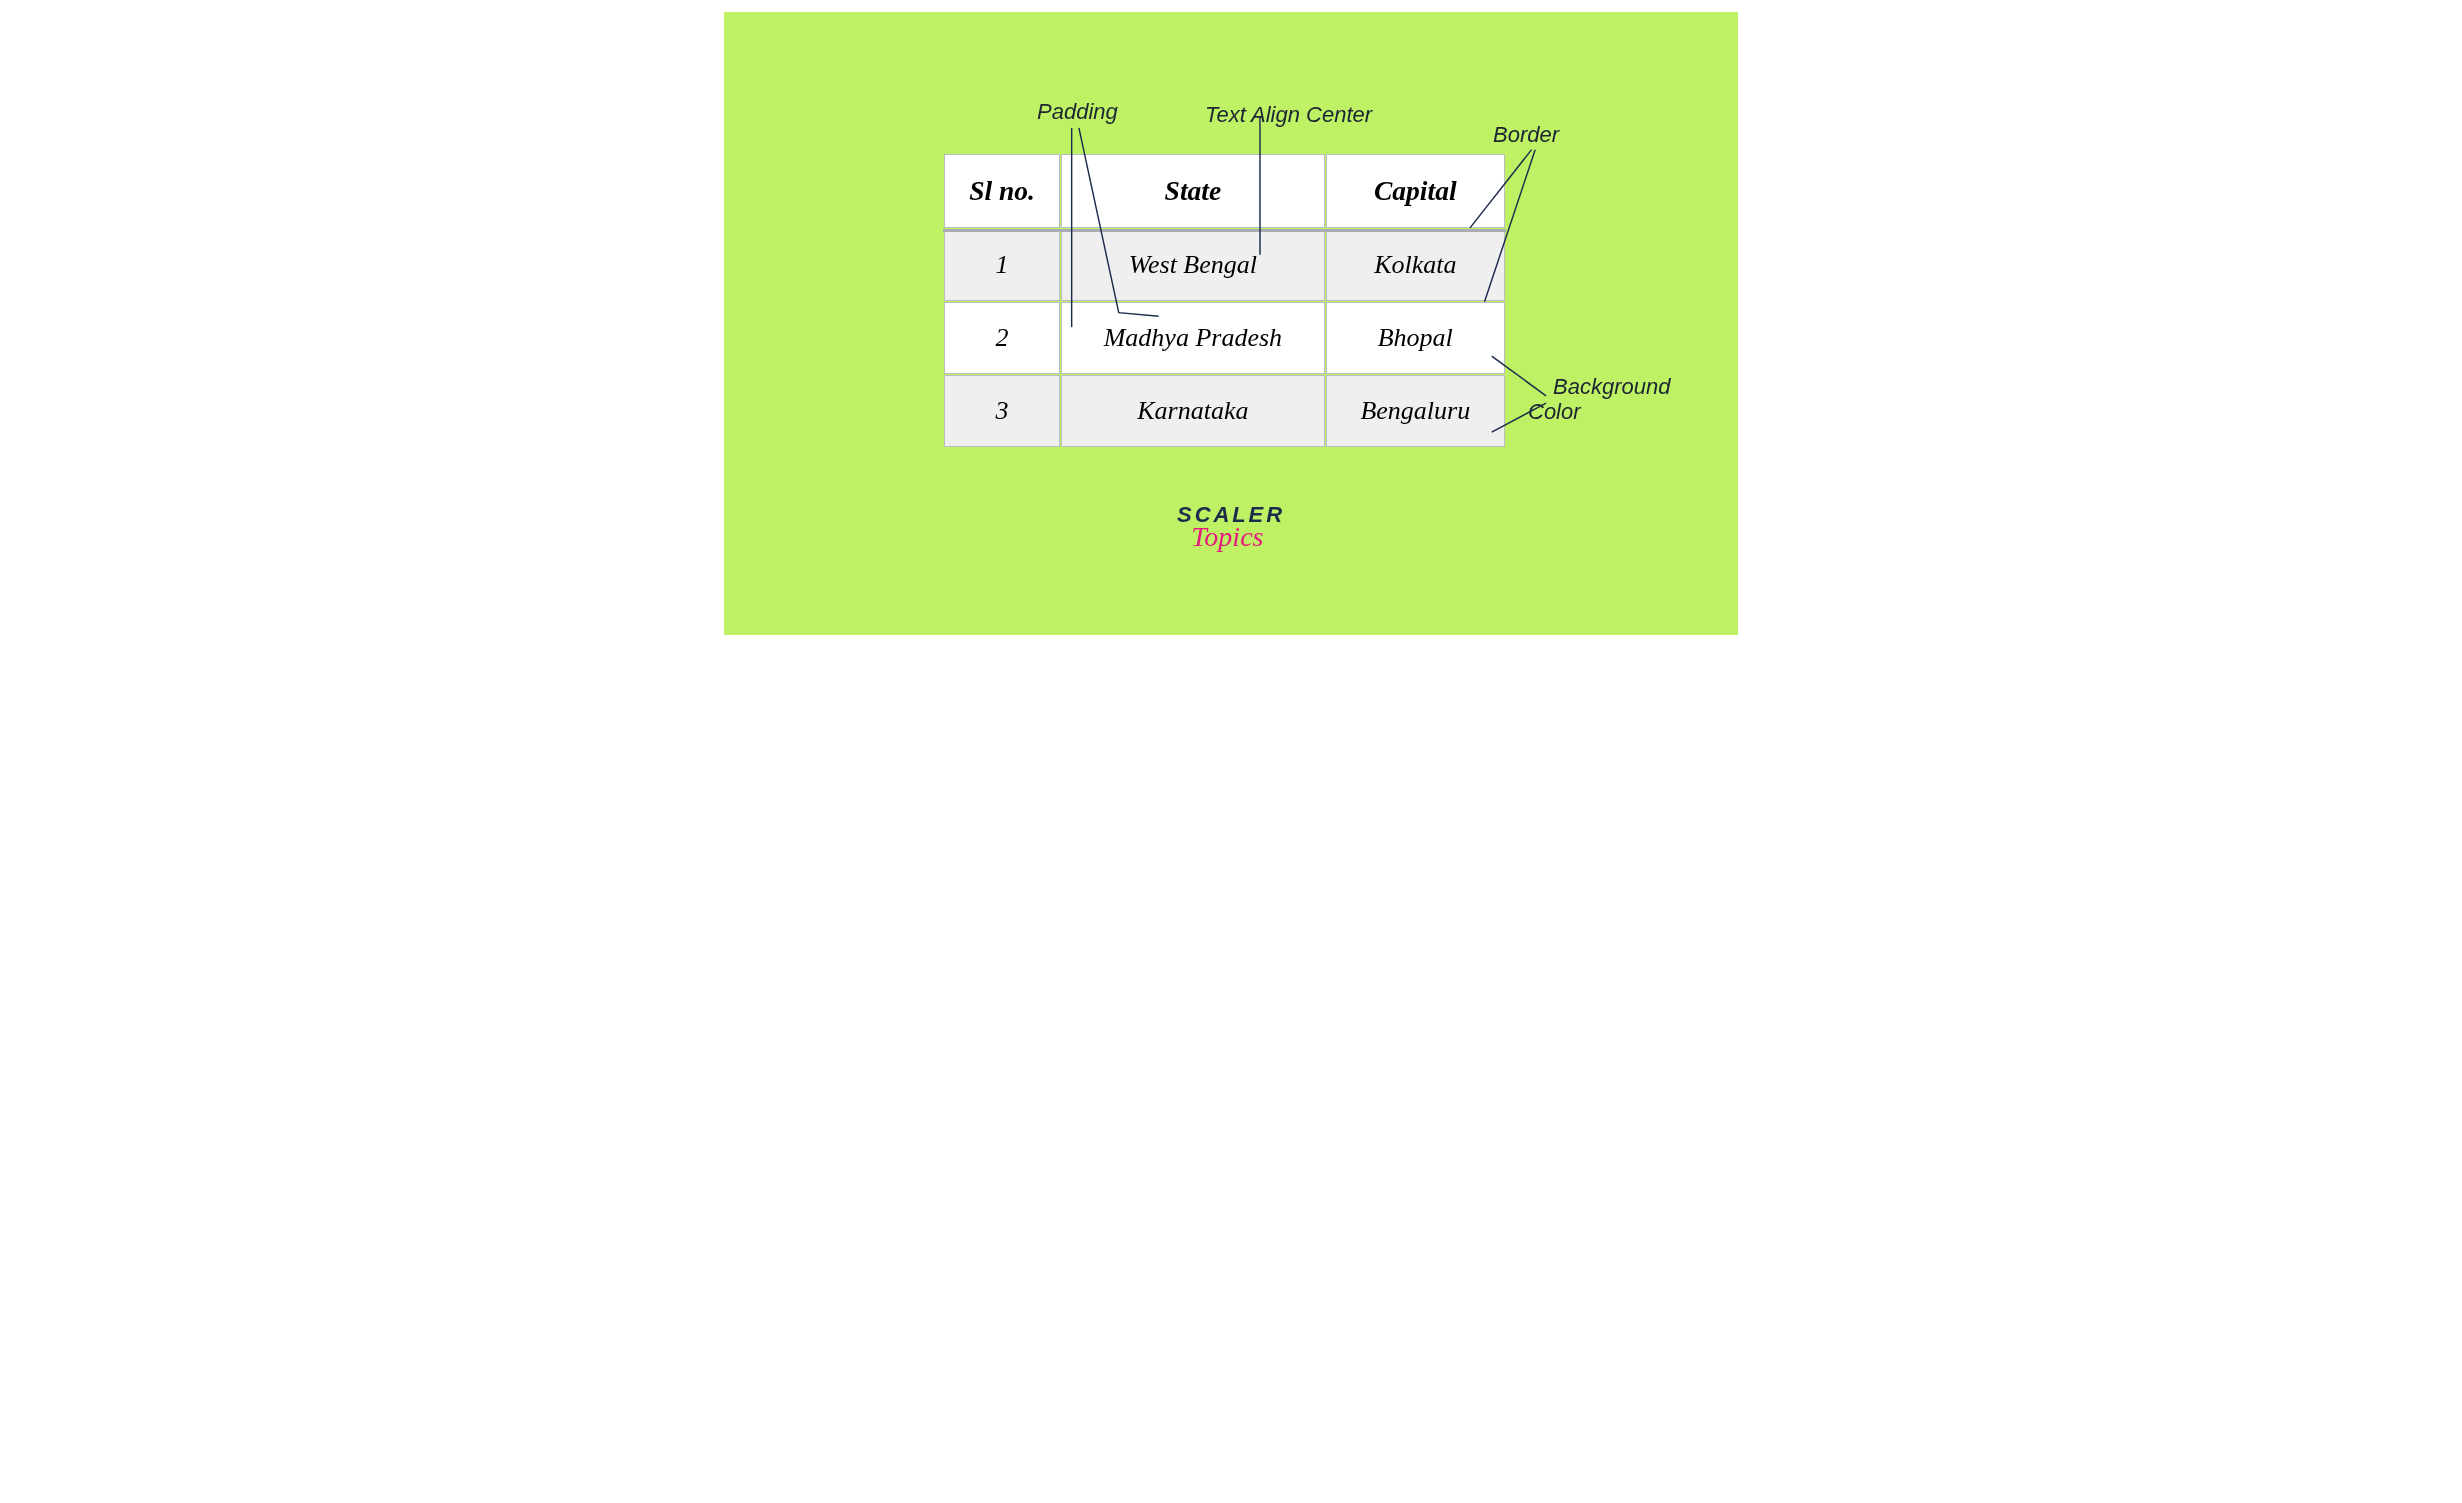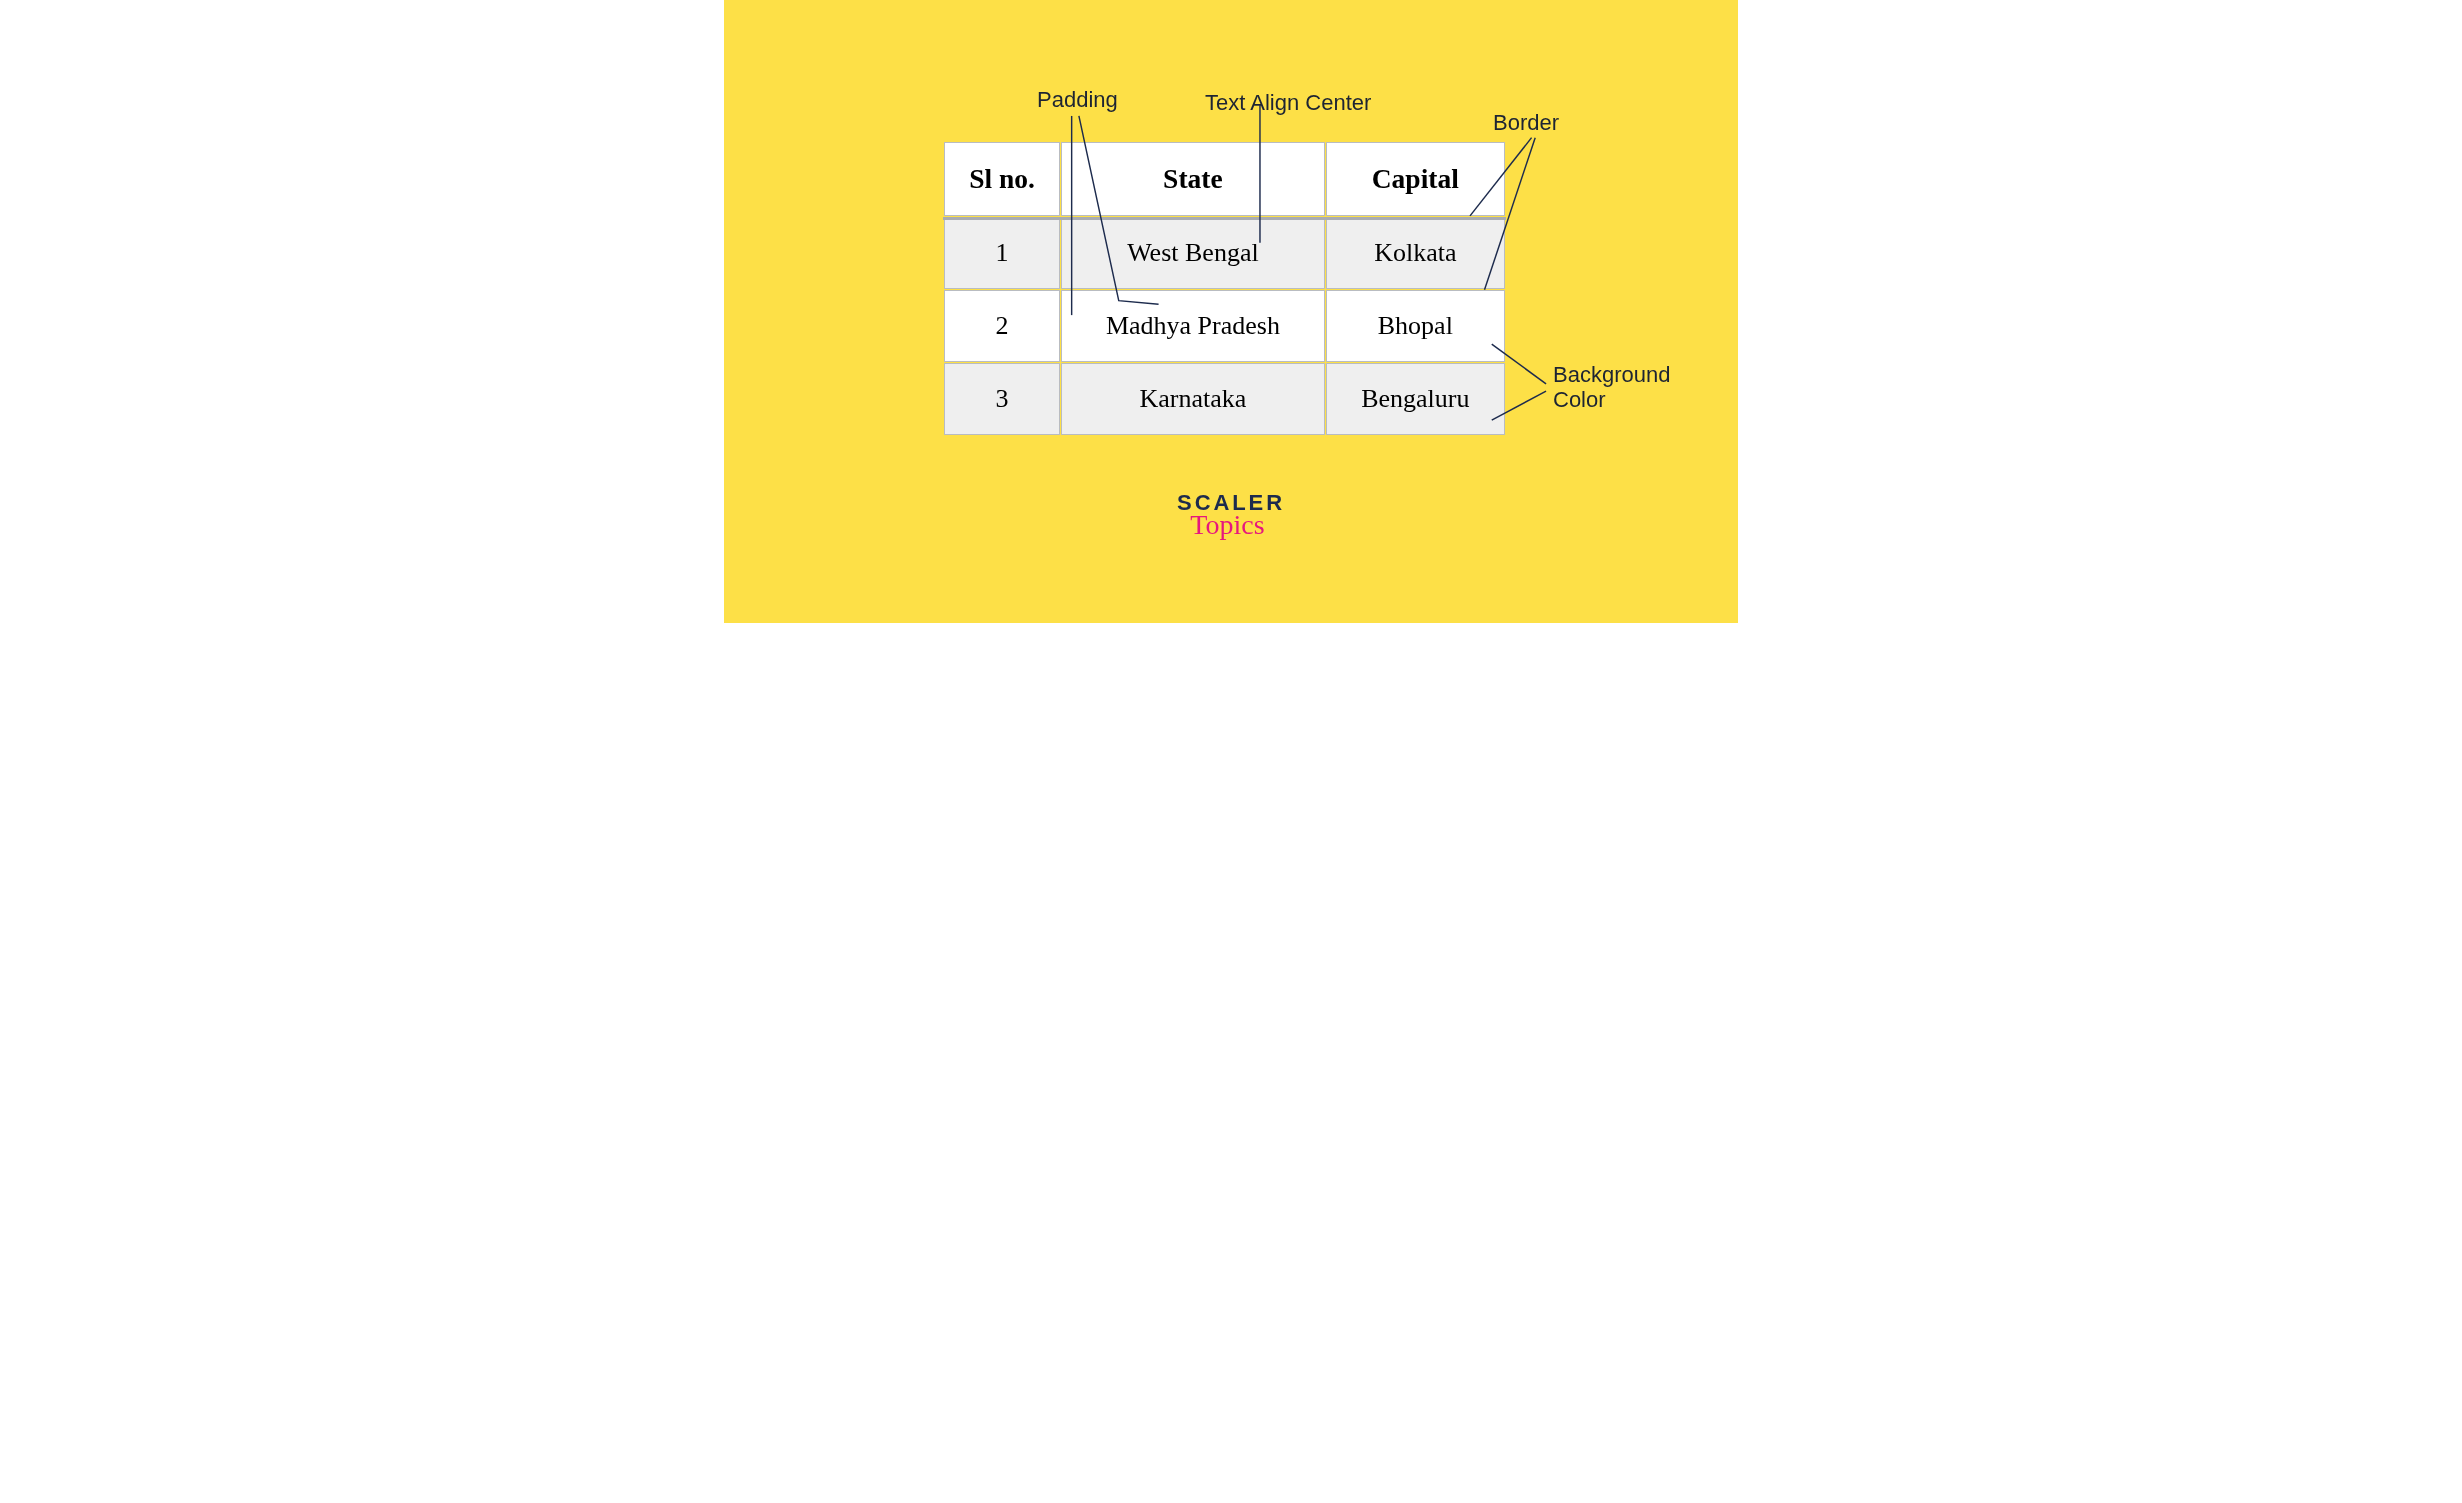--- a/index.html
+++ b/index.html
@@ -5,22 +5,23 @@
   html, body {
     margin: 0;
     padding: 0;
     background: #ffffff;
     font-family: "Segoe UI", "Helvetica Neue", Arial, sans-serif;
   }
   .stage {
     position: relative;
     width: 1014px;
     height: 623px;
-    margin: 0 auto;
-    background: #fde047;
+    margin: 12px auto;
+    background: #bef264;
+    font-style: italic;
   }
 
   
   .table-wrap {
     position: absolute;
     left: 219px;
     top: 141px;
     width: 563px;
   }
   table.demo {
@@ -118,21 +119,21 @@
 
 <div class="stage">
 
   <div class="ann-label" style="left:313px; top:87px;">Padding</div>
 
   <div class="ann-label" style="left:481px; top:90px;">Text Align Center</div>
 
   <div class="ann-label" style="left:769px; top:110px;">Border</div>
 
   <div class="ann-label" style="left:829px; top:362px;">Background</div>
-  <div class="ann-label" style="left:829px; top:387px;">Color</div>
+  <div class="ann-label" style="left:804px; top:387px;">Color</div>
 
   <div class="table-wrap">
     <table class="demo">
       <colgroup>
         <col class="col-sl">
           <col class="col-state">
           <col class="col-cap">
       </colgroup>
       <thead>
         <tr>

